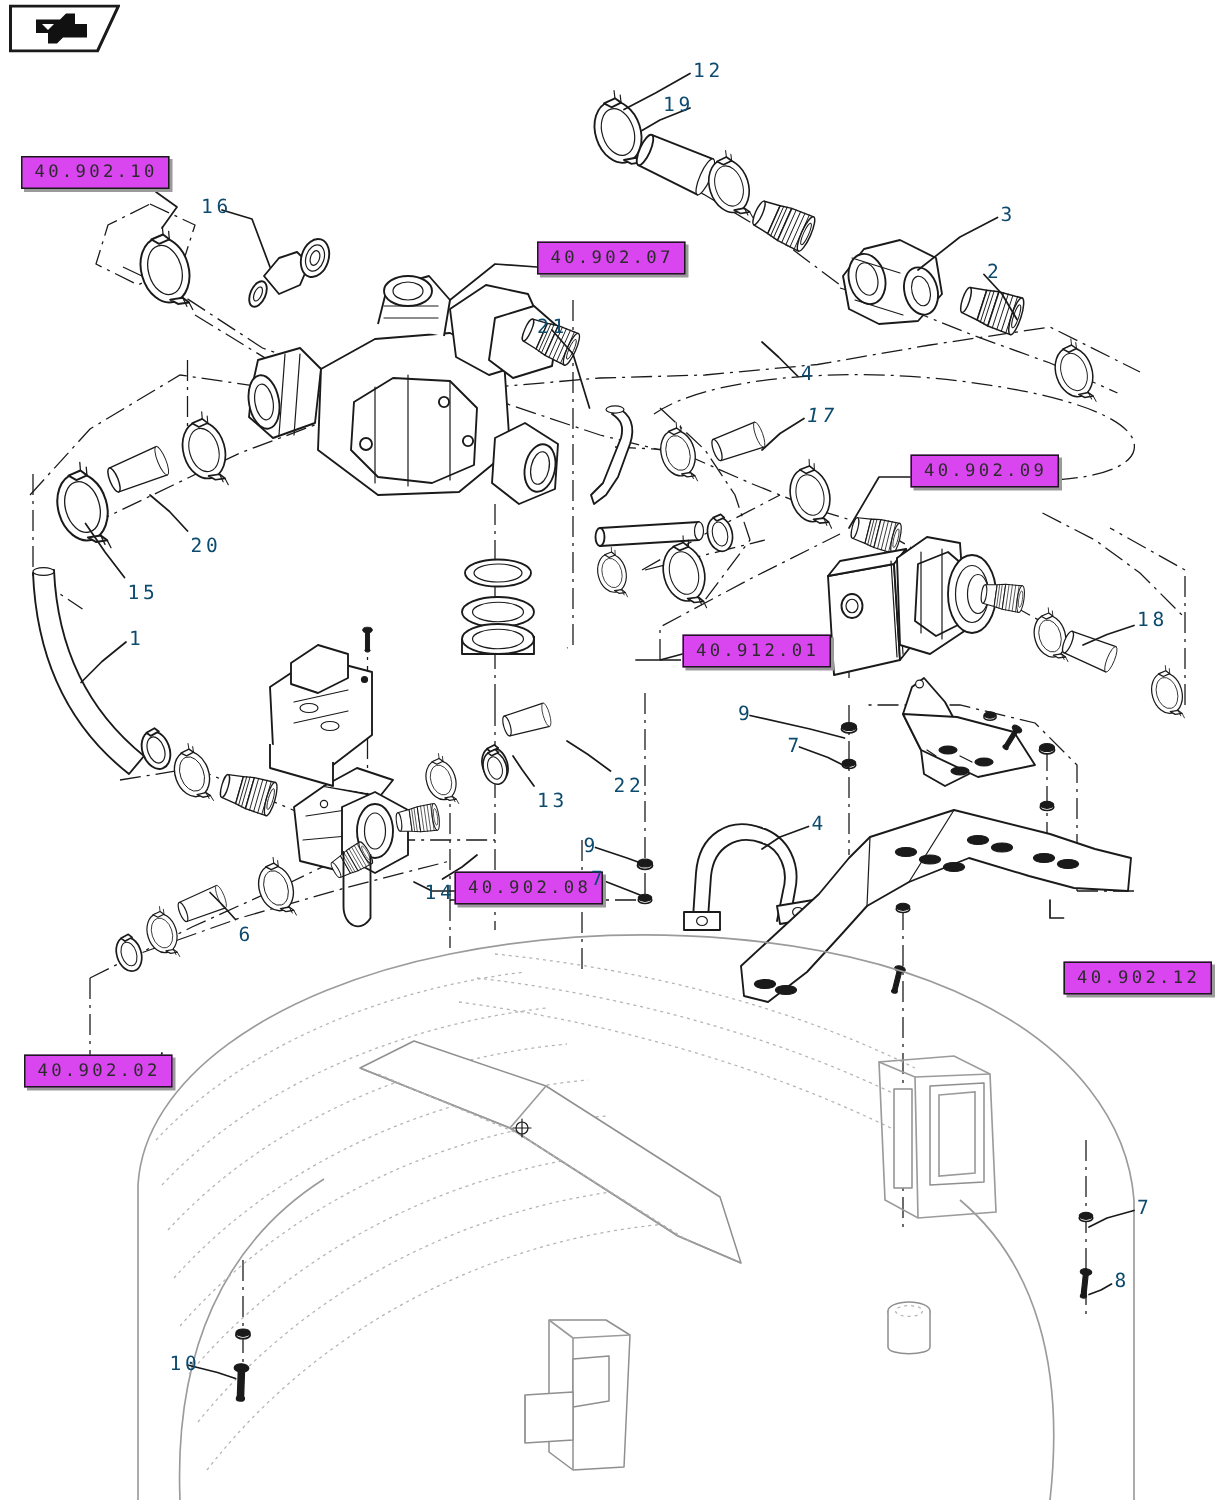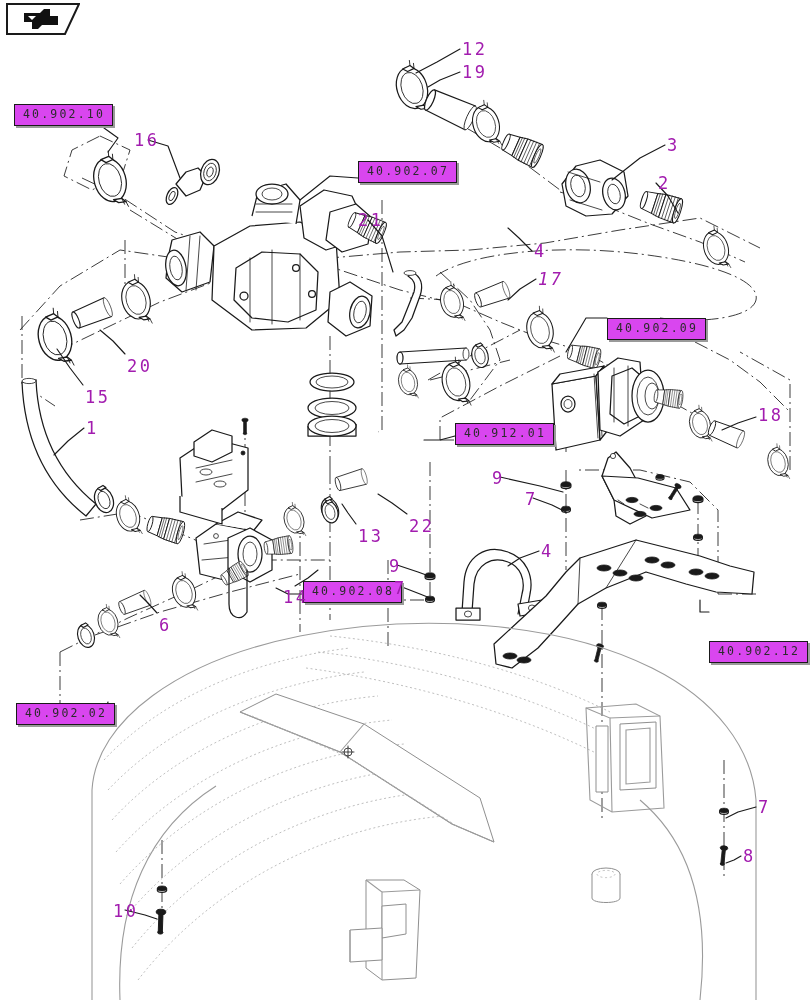--- a/index.html
+++ b/index.html
@@ -19,23 +19,23 @@
     letter-spacing:2.2px;
     padding:4px 7px 4px 8px;
     white-space:nowrap;
     line-height:1;
     box-shadow:2px 2px 0 #9a9a9a;
   }
 
   
   .callout{
     position:absolute;
-    color:#a21caf;
+    color:#0c4a6e;
     font-family:"DejaVu Sans Mono","Liberation Mono",monospace;
-    font-size:17px;
+    font-size:13px;
     letter-spacing:2.5px;
     line-height:1;
     white-space:nowrap;
   }
 
   
   #corner-badge{position:absolute;left:6px;top:3px;width:74px;height:32px;}
 </style>
 </head>
 <body>
@@ -631,30 +631,30 @@
         <path d="M157,613 L148,603 L140,595" class="lead"></path>
         <path d="M756,807 L738,812 L726,818" class="lead"></path>
         <path d="M741,856 L734,860 L726,863" class="lead"></path>
         <path d="M125,910 L145,915 L157,919" class="lead"></path>
       </g>
   </svg>
 
   <div id="refboxes">
       <div class="refbox" style="left: 14px; top: 104px;">40.902.10</div>
       <div class="refbox" style="left: 358px; top: 161px;">40.902.07</div>
-      <div class="refbox" style="left: 607px; top: 303px; margin-top: 15px;">40.902.09</div>
+      <div class="refbox" style="left: 607px; top: 303px;">40.902.09</div>
       <div class="refbox" style="left: 455px; top: 423px;">40.912.01</div>
       <div class="refbox" style="left: 303px; top: 581px;">40.902.08</div>
       <div class="refbox" style="left: 709px; top: 601px; margin-top: 40px;">40.902.12</div>
       <div class="refbox" style="left: 16px; top: 703px;">40.902.02</div>
     </div>
 
   <div id="callout-layer">
       <div class="callout" style="left: 462px; top: 41px;">12</div>
-      <div class="callout" style="left: 462px; top: 64px;">19</div>
+      <div class="callout" style="left: 442px; top: 64px;">19</div>
       <div class="callout" style="left: 134px; top: 132px;">16</div>
       <div class="callout" style="left: 667px; top: 137px;">3</div>
       <div class="callout" style="left: 658px; top: 175px;">2</div>
       <div class="callout" style="left: 358px; top: 212px;">21</div>
       <div class="callout" style="left: 534px; top: 243px;">4</div>
       <div class="callout" style="left: 538px; top: 271px; font-style: italic;">17</div>
       <div class="callout" style="left: 127px; top: 358px;">20</div>
       <div class="callout" style="left: 85px; top: 389px;">15</div>
       <div class="callout" style="left: 758px; top: 407px;">18</div>
       <div class="callout" style="left: 86px; top: 420px;">1</div>

